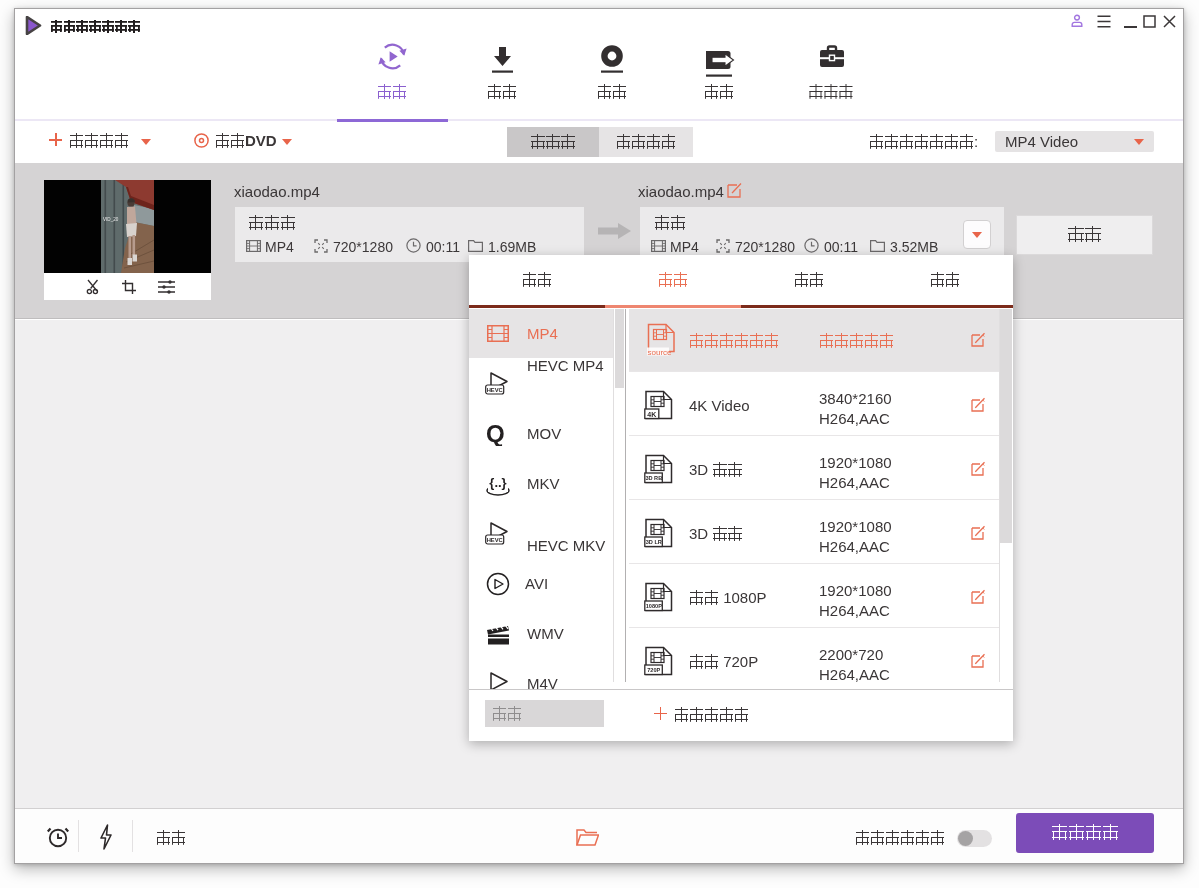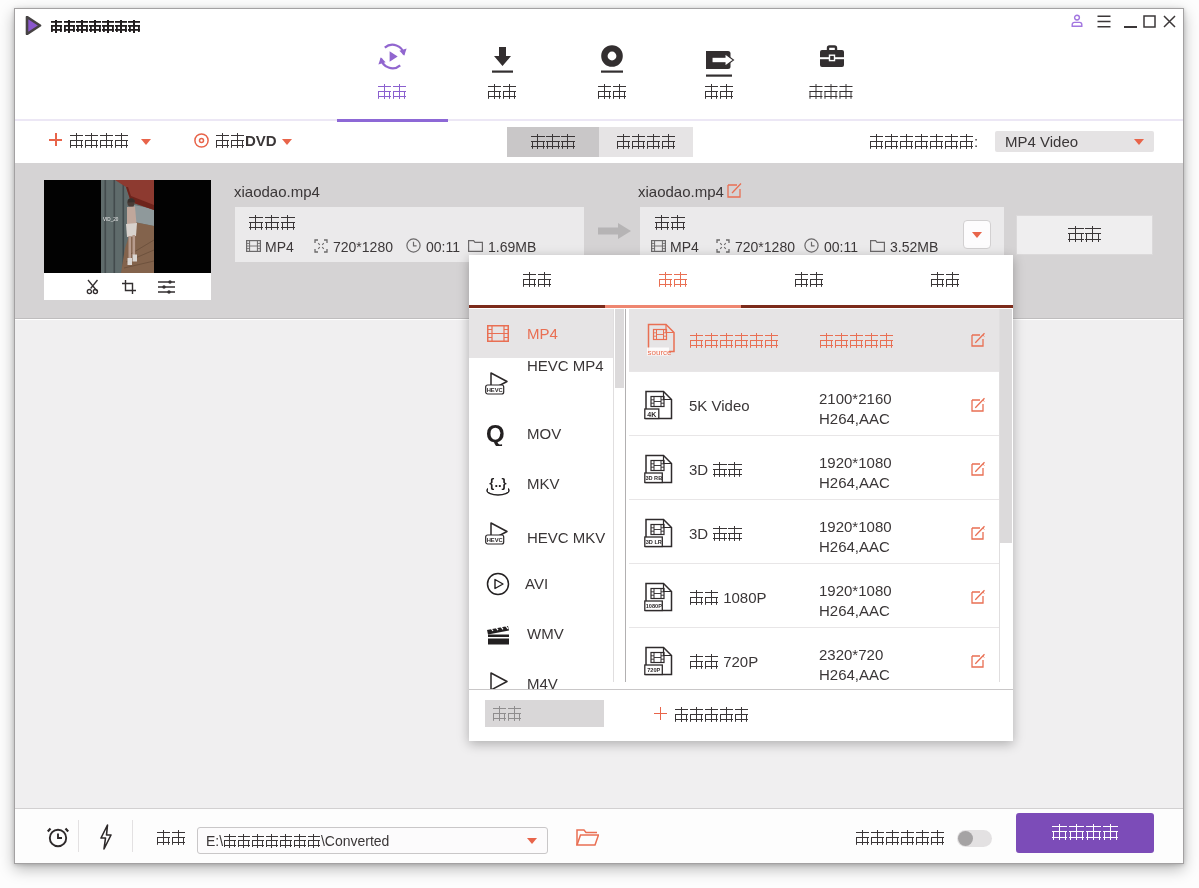--- a/index.html
+++ b/index.html
@@ -254,24 +254,20 @@
 <circle cx="12" cy="13" r="8.2"></circle>
 <path d="M12 8.5 V13 H16"></path>
 <path d="M4.5 3.5 L1.8 6.5 M19.5 3.5 L22.2 6.5" stroke-width="2.2"></path>
 </svg>
 <div class="sep" style="left:63px;top:811px;height:32px"></div>
 <svg class="a" style="left:84px;top:815px" width="14" height="26" viewBox="0 0 14 26">
 <path d="M8.5 1 L2 14 H6.5 L5 25 L12 11 H7.5 Z" fill="none" stroke="#2d292a" stroke-width="1.6" stroke-linejoin="round"></path>
 </svg>
 <div class="sep" style="left:117px;top:811px;height:32px"></div>
 <div class="a t15" style="left:141px;top:820px"><i class="c"></i><i class="c"></i></div>
-<div class="a" style="left:182px;top:818px;width:351px;height:27px;background:#fcfbfc;border:1px solid #c9c7c8;border-radius:3px">
-<div class="a" style="left:8px;top:5px;font-size:14px">E:\<i class="c"></i><i class="c"></i><i class="c"></i><i class="c"></i><i class="c"></i><i class="c"></i><i class="c"></i>\Converted</div>
-<span class="a caret" style="left:329px;top:10px"></span>
-</div>
 <svg class="a" style="left:561px;top:819px" width="23" height="19" viewBox="0 0 23 19" fill="none" stroke="#e96f53" stroke-width="1.5">
 <path d="M1 17 V2 h7 l2 2.5 h11"></path>
       <path d="M1 17 L4.5 7 H22.5 L19 17 Z"></path>
 </svg>
 <div class="a t15" style="left:840px;top:820px"><i class="c"></i><i class="c"></i><i class="c"></i><i class="c"></i><i class="c"></i><i class="c"></i></div>
 <div class="a" style="left:942px;top:821px;width:35px;height:17px;background:#e3e1e2;border-radius:9px">
 <div class="a" style="left:1px;top:1px;width:15px;height:15px;border-radius:50%;background:#a5a3a4"></div>
 </div>
 <div class="a" style="left:1001px;top:804px;width:138px;height:40px;background:#7c4cb8;border-radius:3px;color:#fff;font-size:17px;text-align:center;line-height:40px"><i class="c"></i><i class="c"></i><i class="c"></i><i class="c"></i></div>
 
@@ -307,21 +303,21 @@
 <ellipse cx="13" cy="17.5" rx="11" ry="4.5" fill="none" stroke="#232021" stroke-width="1.4"></ellipse>
 <rect x="3" y="10" width="20" height="9" fill="#fff"></rect>
 <text x="13" y="14" font-size="13" text-anchor="middle" fill="#232021" font-family="Liberation Sans,sans-serif" font-weight="bold">{..}</text>
 </svg>
 <div class="a t15" style="left:58px;top:166px">MKV</div>
 <svg class="a" style="left:16px;top:212px" width="26" height="26" viewBox="0 0 26 26">
 <path d="M6 2 L22 10.5 L6 19 Z" fill="none" stroke="#2b2728" stroke-width="1.5" stroke-linejoin="round"></path>
 <rect x="0.7" y="14" width="18" height="9" rx="2" fill="#fff" stroke="#2b2728" stroke-width="1.2"></rect>
 <text x="9.7" y="21" font-size="5.8" text-anchor="middle" fill="#2b2728" font-family="Liberation Sans,sans-serif" font-weight="bold">HEVC</text>
 </svg>
-<div class="a t15" style="left:58px;top:220px">HEVC MKV</div>
+<div class="a t15" style="left:58px;top:228px">HEVC MKV</div>
 <svg class="a" style="left:17px;top:263px" width="24" height="24" viewBox="0 0 24 24" fill="none" stroke="#232021">
 <circle cx="12" cy="12" r="10.5" stroke-width="1.5"></circle>
 <path d="M9 7.5 L17 12 L9 16.5 Z" stroke-width="1.4" stroke-linejoin="round"></path>
 </svg>
 <div class="a t15" style="left:56px;top:266px">AVI</div>
 <svg class="a" style="left:17px;top:315px" width="24" height="22" viewBox="0 0 24 22">
 <path d="M1 6 L22 2 L23 6.5 L2 10.5 Z" fill="#232021"></path>
 <path d="M4 3 l3 4 M9 2.2 l3 4 M14 1.4 l3 4 M19 0.8 l3 4" stroke="#fff" stroke-width="1.2"></path>
 <rect x="2" y="10.5" width="21" height="10" fill="#232021"></rect>
 <rect x="2" y="13" width="21" height="1.5" fill="#fff"></rect>
@@ -349,22 +345,22 @@
 <div class="a t15" style="left:193px;top:23px;color:#e96f53"><i class="c"></i><i class="c"></i><i class="c"></i><i class="c"></i><i class="c"></i></div>
 <svg class="a" style="left:345px;top:23px;color:#e96f53" width="15" height="15" viewBox="0 0 15 15">
           <use href="#i-edit"></use>
         </svg>
 <div class="a" style="left:3px;top:62px;width:370px;height:1px;background:#e8e6e7"></div>
 <svg class="a" style="left:18px;top:81px;color:#2f2b2c" width="30" height="30" viewBox="0 0 30 30">
 <use href="#i-page"></use>
 <rect x="0.8" y="19" width="14" height="9.5" fill="#fff" stroke="#2f2b2c" stroke-width="1.3"></rect>
 <text x="7.8" y="26.6" font-size="7" text-anchor="middle" fill="#2f2b2c" font-family="Liberation Sans,sans-serif" font-weight="bold">4K</text>
 </svg>
-<div class="a t15" style="left:63px;top:88px">5K Video</div>
-<div class="a t15" style="left:193px;top:81px">2100*2160</div>
+<div class="a t15" style="left:63px;top:88px">4K Video</div>
+<div class="a t15" style="left:193px;top:81px">3840*2160</div>
 <div class="a t15" style="left:193px;top:101px">H264,AAC</div>
 <svg class="a" style="left:345px;top:88px;color:#e96f53" width="15" height="15" viewBox="0 0 15 15">
           <use href="#i-edit"></use>
         </svg>
 <div class="a" style="left:3px;top:126px;width:370px;height:1px;background:#e8e6e7"></div>
 <svg class="a" style="left:18px;top:145px;color:#2f2b2c" width="30" height="30" viewBox="0 0 30 30">
 <use href="#i-page"></use>
 <rect x="0.8" y="19" width="17.5" height="9.5" fill="#fff" stroke="#2f2b2c" stroke-width="1.3"></rect>
 <text x="9.8" y="26.3" font-size="5.6" text-anchor="middle" fill="#2f2b2c" font-family="Liberation Sans,sans-serif" font-weight="bold">3D RB</text>
 </svg>
@@ -398,21 +394,21 @@
 <svg class="a" style="left:345px;top:280px;color:#e96f53" width="15" height="15" viewBox="0 0 15 15">
           <use href="#i-edit"></use>
         </svg>
 <div class="a" style="left:3px;top:318px;width:370px;height:1px;background:#e8e6e7"></div>
 <svg class="a" style="left:18px;top:337px;color:#2f2b2c" width="30" height="30" viewBox="0 0 30 30">
 <use href="#i-page"></use>
 <rect x="0.8" y="19" width="17.5" height="9.5" fill="#fff" stroke="#2f2b2c" stroke-width="1.3"></rect>
 <text x="9.8" y="26.3" font-size="5.6" text-anchor="middle" fill="#2f2b2c" font-family="Liberation Sans,sans-serif" font-weight="bold">720P</text>
 </svg>
 <div class="a t15" style="left:63px;top:344px"><i class="c"></i><i class="c"></i> 720P</div>
-<div class="a t15" style="left:193px;top:337px">2320*720</div>
+<div class="a t15" style="left:193px;top:337px">2200*720</div>
 <div class="a t15" style="left:193px;top:357px">H264,AAC</div>
 <svg class="a" style="left:345px;top:344px;color:#e96f53" width="15" height="15" viewBox="0 0 15 15">
           <use href="#i-edit"></use>
         </svg>
 </div>
 
 <div class="a" style="left:530px;top:54px;width:14px;height:373px;background:#fff;border-left:1px solid #e0dedf"></div>
 <div class="a" style="left:531px;top:54px;width:12px;height:234px;background:#dcdadb"></div>
 <div class="a" style="left:0;top:434px;width:544px;height:1px;background:#c9c7c8"></div>
 

